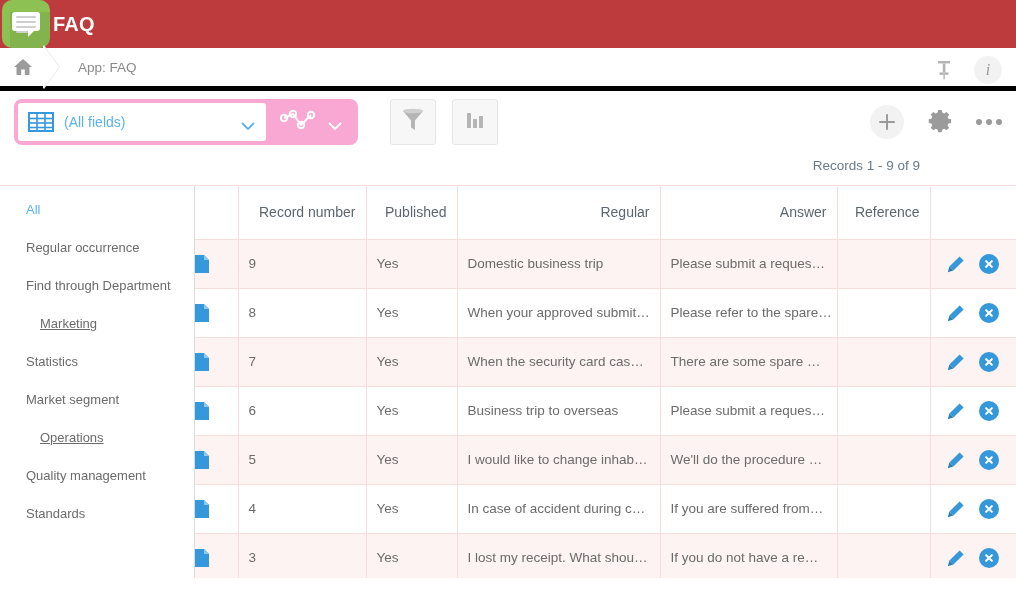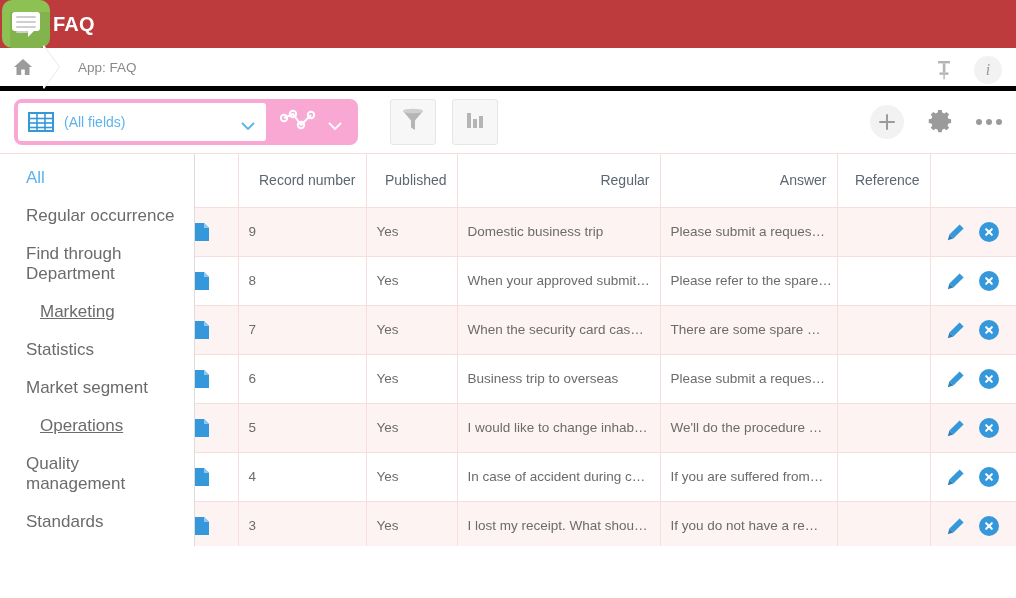--- a/index.html
+++ b/index.html
@@ -245,21 +245,21 @@
   }
   .sidebar {
     width: 195px;
     flex: 0 0 195px;
     border-right: 1px solid #dcdcdc;
     padding-top: 14px;
     background: #fff;
   }
   .nav-item {
     color: #6b6b6b;
-    font-size: 17px;
+    font-size: 13px;
     line-height: 20px;
     padding: 0 14px 0 26px;
     margin-bottom: 18px;
     cursor: default;
   }
   .nav-item.active { color: #5cb3ec; }
   .nav-item.lvl1 { padding-left: 40px; text-decoration: underline; }
   .nav-item.lvl2 { }
 
   
@@ -431,20 +431,21 @@
         </svg>
       </span>
       <span class="dots">
         <span></span>
           <span></span>
           <span></span>
       </span>
     </div>
   </div>
 
+  <div class="reccount">Records 1 - 9 of 9</div>
 
   <div class="body">
     <div class="sidebar">
       <div class="nav-item active">All</div>
       <div class="nav-item">Regular occurrence</div>
       <div class="nav-item">Find through Department</div>
       <div class="nav-item lvl1">Marketing</div>
       <div class="nav-item lvl2">Statistics</div>
       <div class="nav-item lvl2">Market segment</div>
       <div class="nav-item lvl1">Operations</div>

